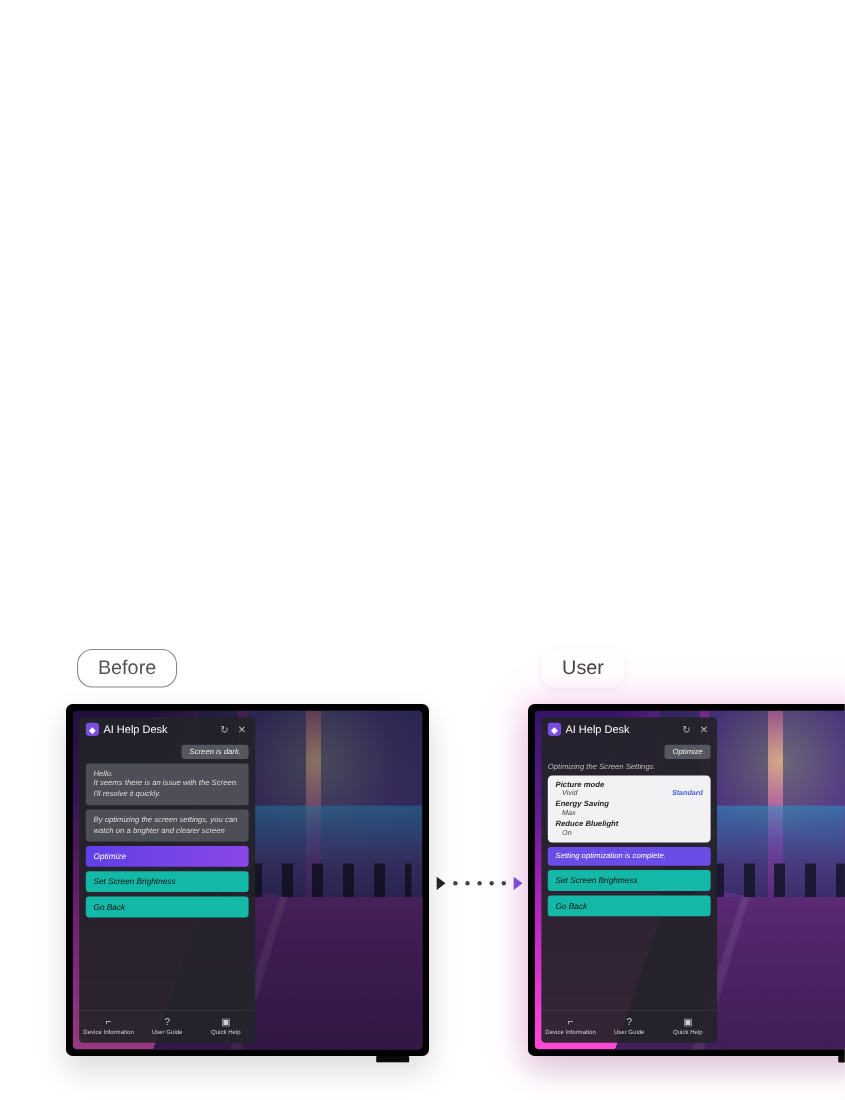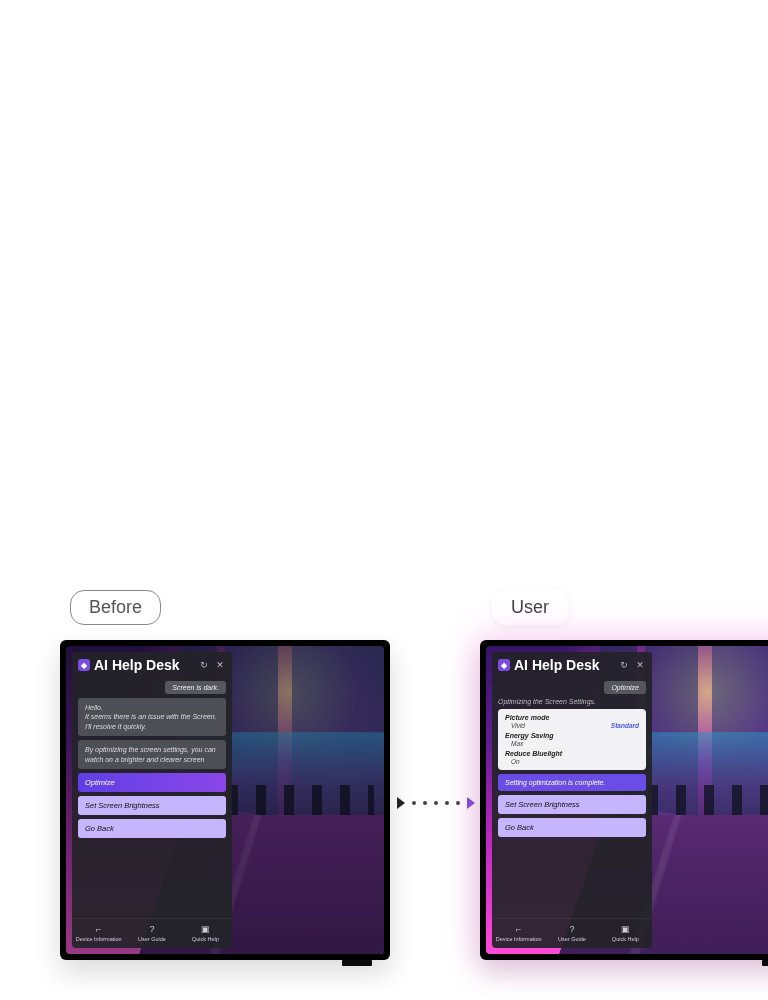--- a/index.html
+++ b/index.html
@@ -109,21 +109,21 @@
   }
   .panel-header {
     display:flex; align-items:center; gap:4px;
     padding:5px 6px;
   }
   .panel-header .icon-box {
     width:12px; height:12px; border-radius:3px; background:#7a4de0;
     display:flex; align-items:center; justify-content:center;
     font-size:8px; color:#fff;
   }
-  .panel-header .title { flex:1; font-size:14px; font-weight:700; color:#fff;}
+  .panel-header .title { flex:1; font-size:10px; font-weight:400; color:#fff;}
   .hdr-btn {
     width:12px; height:12px; display:flex; align-items:center; justify-content:center;
     color:#bbb; font-size:9px;
   }
   .panel-body {
     flex:1; padding:3px 6px 4px 6px; display:flex; flex-direction:column; gap:4px; overflow:hidden;font-style:italic;
   }
   .chip {
     align-self:flex-end;
     background:#56565e;
@@ -144,21 +144,21 @@
     border-radius:3px;
     padding:5px 7px;
     font-size:7.5px;
     font-weight:500;
   }
   .btn-primary {
     background: linear-gradient(90deg,#5f40e6 0%, #8b46e8 100%);
     color:#fff;
   }
   .btn-white {
-    background:#c4b5fd; color:#111;
+    background:#14b8a6; color:#111;
   }
   .status-bar {
     background:#6a4de6; color:#fff; padding:5px 7px; border-radius:3px; font-size:7px;
   }
   .settings-card {
     background:#f2f2f4; color:#222; border-radius:4px; padding:5px 7px;
     display:flex; flex-direction:column; gap:3px;
   }
   .settings-row { display:flex; flex-direction:column; gap:1px;}
   .settings-row .k { font-size:7px; font-weight:600; color:#222;}

